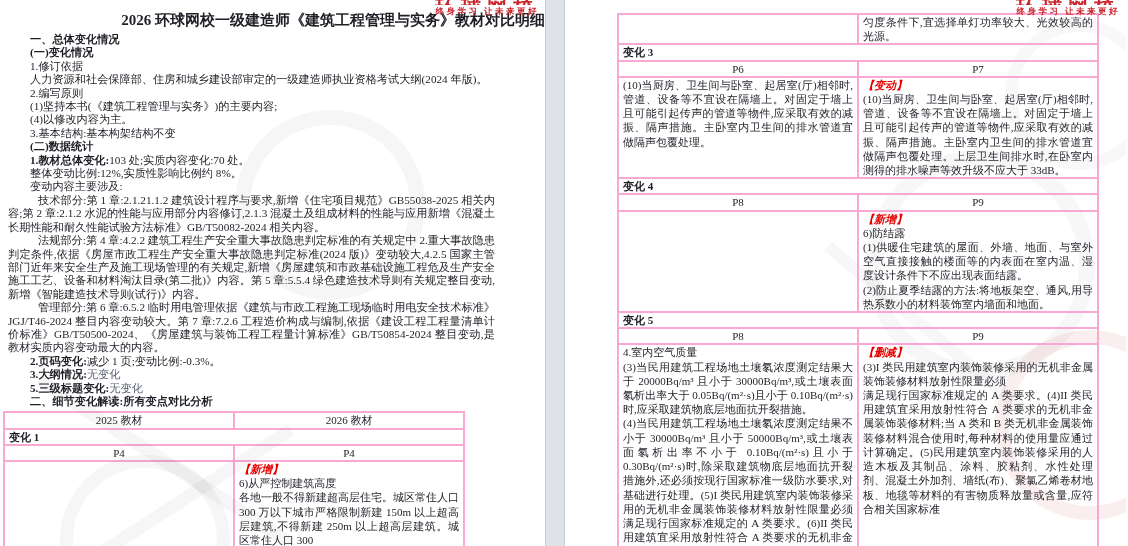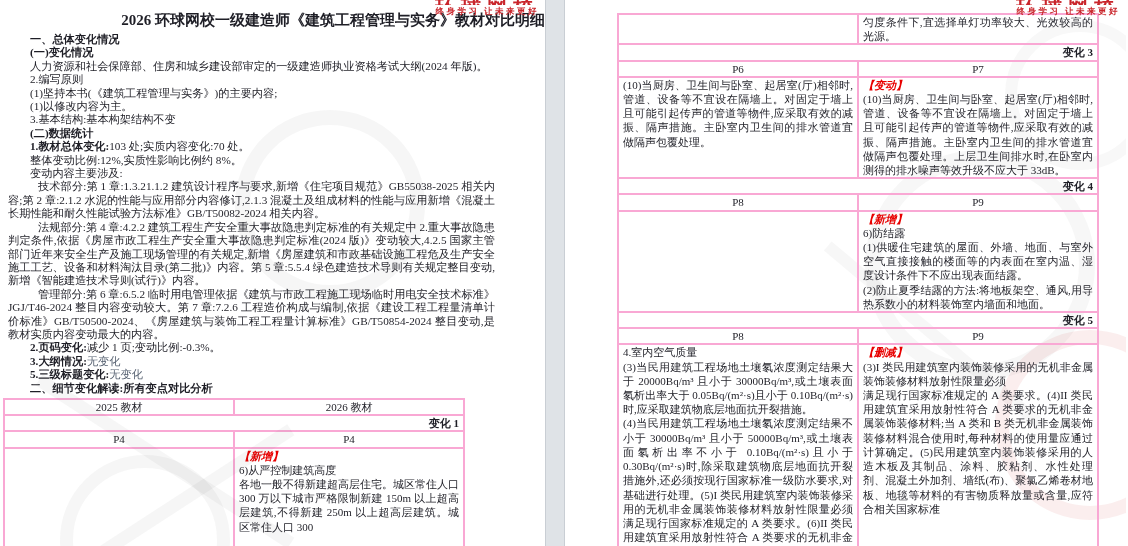--- a/index.html
+++ b/index.html
@@ -28,21 +28,21 @@
   .ln .lbl { font-weight:bold; }
   .ln.bold { font-weight:bold; }
   .para { text-indent:30px; text-align:justify; }
   .val.muted { color:#556070; }
 
   
   table.cmp { border-collapse:collapse; table-layout:fixed;
       font-size:11px; line-height:14.2px; background:transparent; }
   table.cmp td { border:2px solid #f9a8d4; vertical-align:top; padding:0 4px; }
   tr.hdr td   { text-align:center; font-weight:normal; height:15px; }
-  tr.chg td   { text-align:right; font-weight:bold; height:15px; }
+  tr.chg td   { text-align:left; font-weight:bold; height:15px; }
   tr.pgs td   { text-align:center; height:14px;margin-top:12px; }
   td.content  { white-space:pre-wrap; text-align:justify; padding:1px 4px; }
   .tag { color:#e80000; font-weight:bold;font-style:italic; }
 
   .cmp-left  { width:460px; margin-left:-5px; margin-top:3px; }
   .cmp-left td { width:230px; }
   .cmp-left td.content { min-height:95px; height:110px; }
 
   .cmp-right { position:absolute; top:13px; left:52px; width:480px; z-index:2; }
   .cmp-right td { width:240px; }
@@ -76,30 +76,31 @@
     <div class="brand">
       <div class="brand-logo-clip"><span>环球网校</span></div>
       <div class="brand-slogan">终身学习 让未来更好</div>
     </div>
 
     <div class="doc-title">2026 环球网校一级建造师《建筑工程管理与实务》教材对比明细</div>
 
     <div class="flow">
       <div class="ln bold">一、总体变化情况</div>
       <div class="ln bold">(一)变化情况</div>
+      <div class="ln">1.修订依据</div>
       <div class="ln">人力资源和社会保障部、住房和城乡建设部审定的一级建造师执业资格考试大纲(2024 年版)。</div>
       <div class="ln">2.编写原则</div>
       <div class="ln">(1)坚持本书(《建筑工程管理与实务》)的主要内容;</div>
-      <div class="ln">(1)以修改内容为主。</div>
+      <div class="ln">(4)以修改内容为主。</div>
       <div class="ln">3.基本结构:基本构架结构不变</div>
       <div class="ln bold">(二)数据统计</div>
       <div class="ln"><span class="lbl">1.教材总体变化:</span><span class="val">103 处;实质内容变化:70 处。</span></div>
       <div class="ln">整体变动比例:12%,实质性影响比例约 8%。</div>
       <div class="ln">变动内容主要涉及:</div>
-      <div class="para">技术部分:第 1 章:1.3.21.1.2 建筑设计程序与要求,新增《住宅项目规范》GB55038-2025 相关内容;第 2 章:2.1.2 水泥的性能与应用部分内容修订,2.1.3 混凝土及组成材料的性能与应用新增《混凝土长期性能和耐久性能试验方法标准》GB/T50082-2024 相关内容。</div>
+      <div class="para">技术部分:第 1 章:2.1.21.1.2 建筑设计程序与要求,新增《住宅项目规范》GB55038-2025 相关内容;第 2 章:2.1.2 水泥的性能与应用部分内容修订,2.1.3 混凝土及组成材料的性能与应用新增《混凝土长期性能和耐久性能试验方法标准》GB/T50082-2024 相关内容。</div>
       <div class="para">法规部分:第 4 章:4.2.2 建筑工程生产安全重大事故隐患判定标准的有关规定中 2.重大事故隐患判定条件,依据《房屋市政工程生产安全重大事故隐患判定标准(2024 版)》变动较大,4.2.5 国家主管部门近年来安全生产及施工现场管理的有关规定,新增《房屋建筑和市政基础设施工程危及生产安全施工工艺、设备和材料淘汰目录(第二批)》内容。第 5 章:5.5.4 绿色建造技术导则有关规定整目变动,新增《智能建造技术导则(试行)》内容。</div>
       <div class="para">管理部分:第 6 章:6.5.2 临时用电管理依据《建筑与市政工程施工现场临时用电安全技术标准》JGJ/T46-2024 整目内容变动较大。第 7 章:7.2.6 工程造价构成与编制,依据《建设工程工程量清单计价标准》GB/T50500-2024、《房屋建筑与装饰工程工程量计算标准》GB/T50854-2024 整目变动,是教材实质内容变动最大的内容。</div>
       <div class="ln"><span class="lbl">2.页码变化:</span><span class="val">减少 1 页;变动比例:-0.3%。</span></div>
       <div class="ln"><span class="lbl">3.大纲情况:</span><span class="val muted">无变化</span></div>
       <div class="ln"><span class="lbl">5.三级标题变化:</span><span class="val muted">无变化</span></div>
       <div class="ln bold">二、细节变化解读:所有变点对比分析</div>
 
       <table class="cmp cmp-left">
         <tbody>
             <tr class="hdr">

